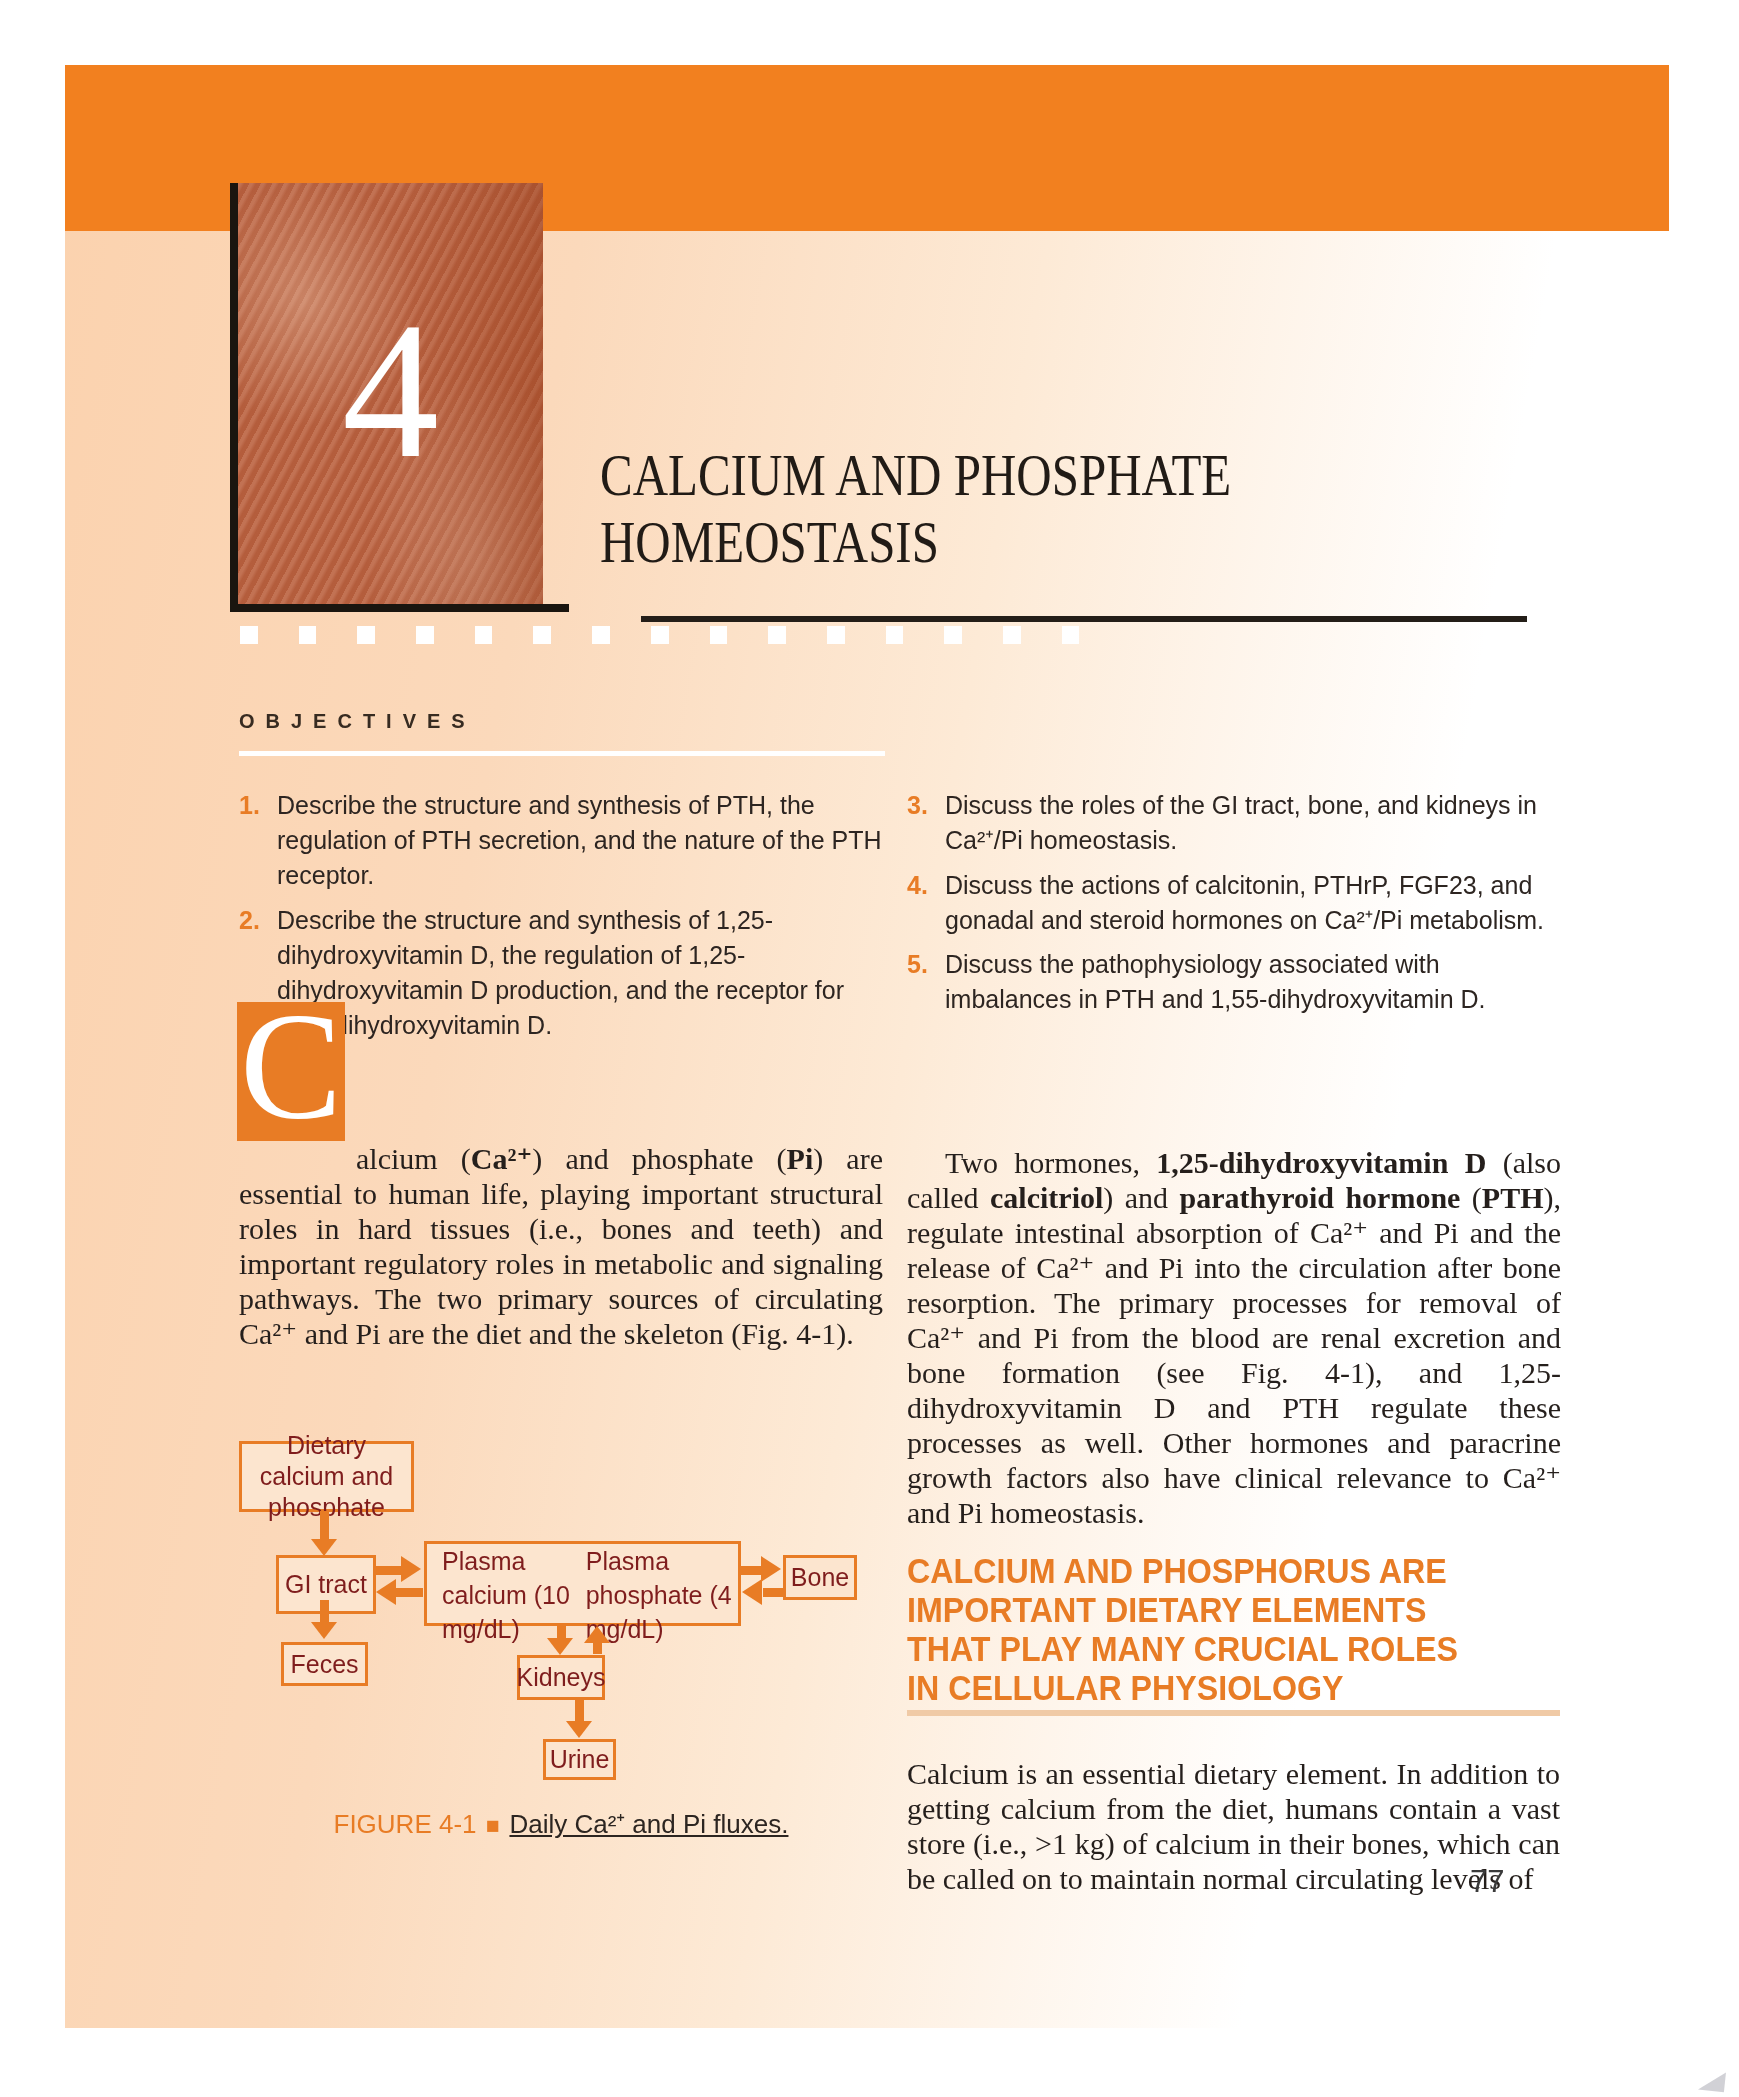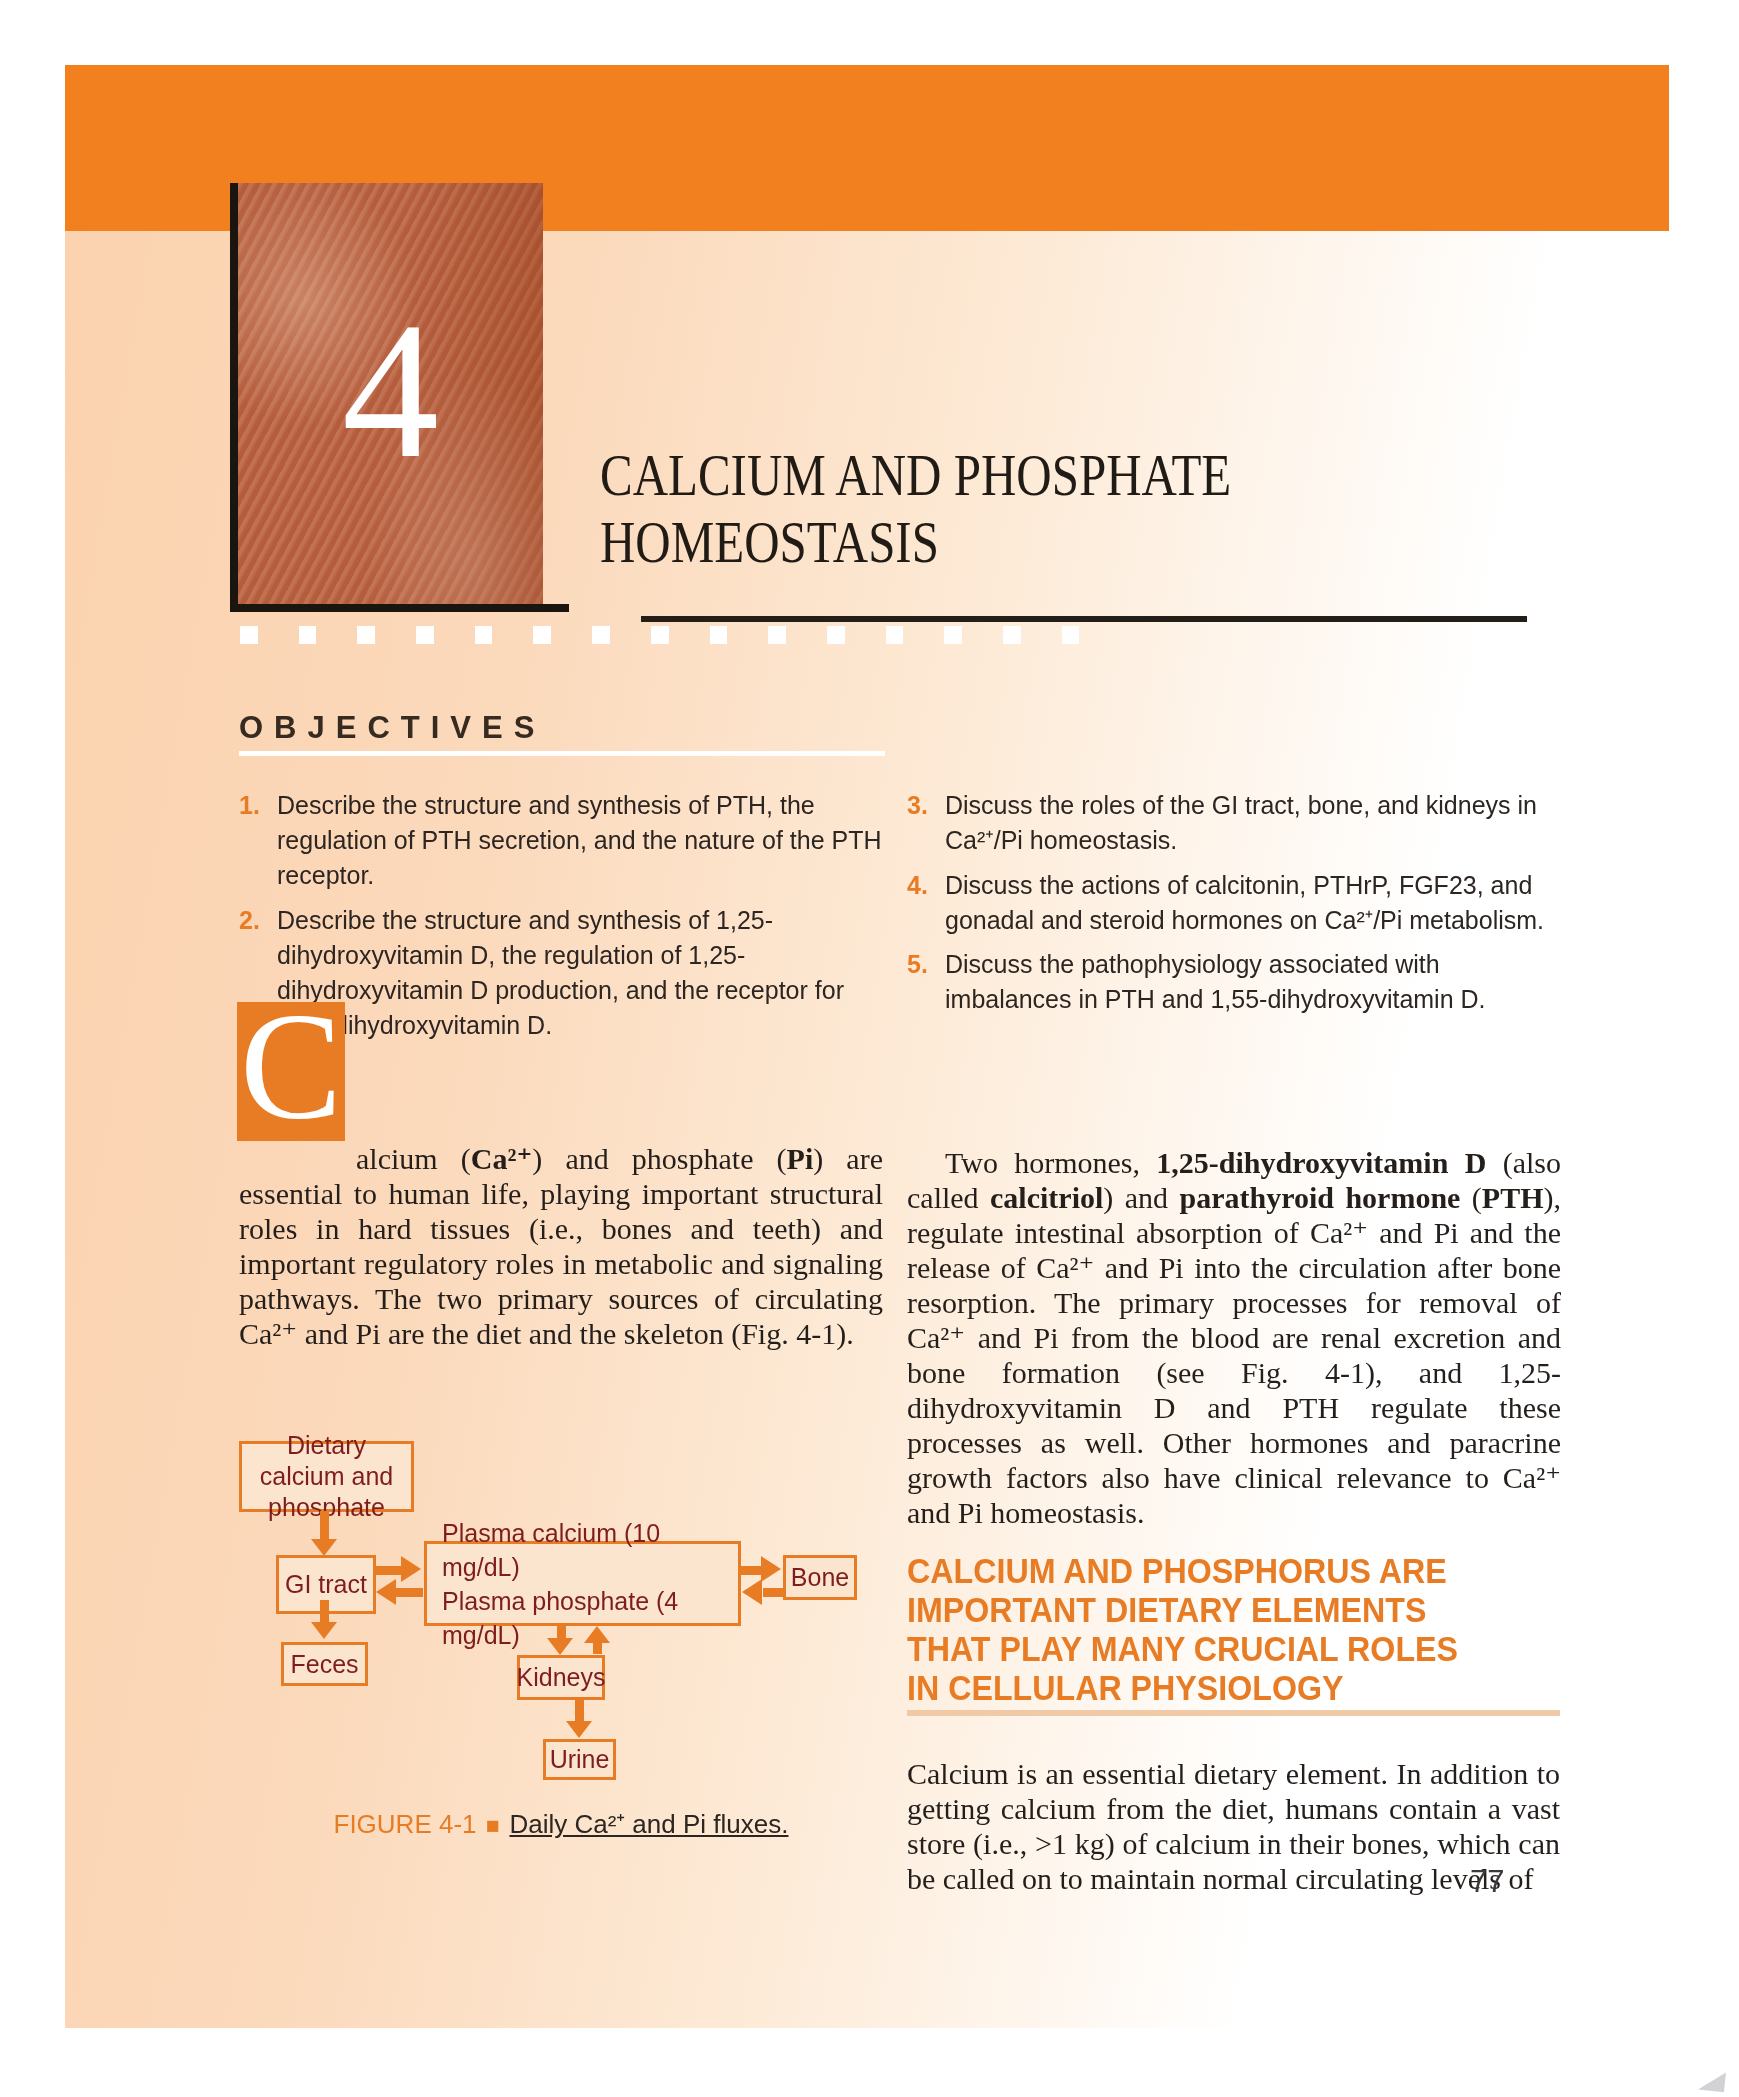--- a/index.html
+++ b/index.html
@@ -32,21 +32,21 @@
 
   .title-block{position:absolute;left:600px;top:442px;}
   .title-line{font-family:"Liberation Serif","DejaVu Serif",serif;font-size:59px;line-height:67px;
     color:#211b16;transform:scaleX(0.83);transform-origin:left top;white-space:nowrap;}
   .title-rule{position:absolute;left:641px;top:616px;width:886px;height:5.5px;background:#241e18;}
 
   .dash-row{position:absolute;left:240px;top:626px;display:flex;gap:41px;}
   .dash{width:17.7px;height:17.7px;background:#ffffff;}
 
   
-  .objectives-heading{position:absolute;left:239px;top:710px;font-size:31px;letter-spacing:11px;
+  .objectives-heading{position:absolute;left:239px;top:710px;font-size:20px;letter-spacing:11px;
     color:#372b21;font-weight:600;}
   .objectives-rule{position:absolute;left:239px;top:751px;width:646px;height:4.8px;background:#ffffff;}
   .obj-col{position:absolute;top:788px;}
   .obj-col.left{left:239px;width:644px;}
   .obj-col.right{left:907px;width:654px;}
   .obj-item{display:flex;margin-bottom:9.5px;font-size:25px;line-height:35px;color:#2d2521;}
   .obj-num{flex:none;width:38px;color:var(--accent);font-weight:700;}
   .obj-text{flex:1;}
 
   
@@ -66,21 +66,21 @@
   .section-underline{position:absolute;left:907px;top:1710px;width:653px;height:5.5px;background:var(--tanline);}
   .section-para{position:absolute;left:907px;top:1726px;width:653px;}
 
   
   .fig{position:absolute;left:239px;top:1431px;width:644px;height:436px;}
   .fbox{position:absolute;box-sizing:border-box;border:3.4px solid var(--accent);background:var(--boxfill);
     color:#7f1d1d;display:flex;align-items:center;justify-content:center;text-align:center;
     font-size:25px;line-height:31px;}
   .fbox.dietary{left:0;top:9.5px;width:175px;height:71px;}
   .fbox.gi{left:37px;top:124px;width:100px;height:59px;}
-  .fbox.plasma{left:185px;top:110px;width:317px;height:85px;flex-direction:column;
+  .fbox.plasma{left:185px;top:110px;width:317px;height:85px;flex-direction:row;
     align-items:flex-start;padding-left:15px;line-height:34px;text-align:left;}
   .fbox.bone{left:544px;top:124px;width:74px;height:45px;}
   .fbox.feces{left:42px;top:211px;width:87px;height:44px;}
   .fbox.kidneys{left:278px;top:224px;width:88px;height:45px;}
   .fbox.urine{left:304px;top:308px;width:73px;height:41px;}
   .shaft{position:absolute;background:var(--accent);}
   .head{position:absolute;width:0;height:0;}
   .head.down{border-left:13.6px solid transparent;border-right:13.6px solid transparent;border-top:17.7px solid var(--accent);}
   .head.up{border-left:13.6px solid transparent;border-right:13.6px solid transparent;border-bottom:17.7px solid var(--accent);}
   .head.rightw{border-top:13.6px solid transparent;border-bottom:13.6px solid transparent;border-left:20.4px solid var(--accent);}

